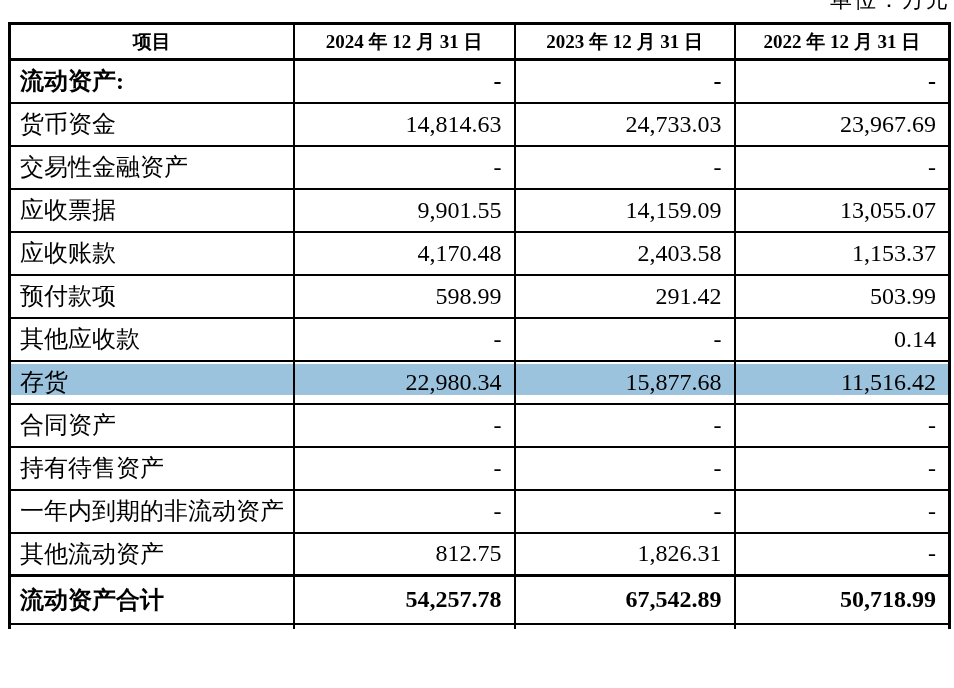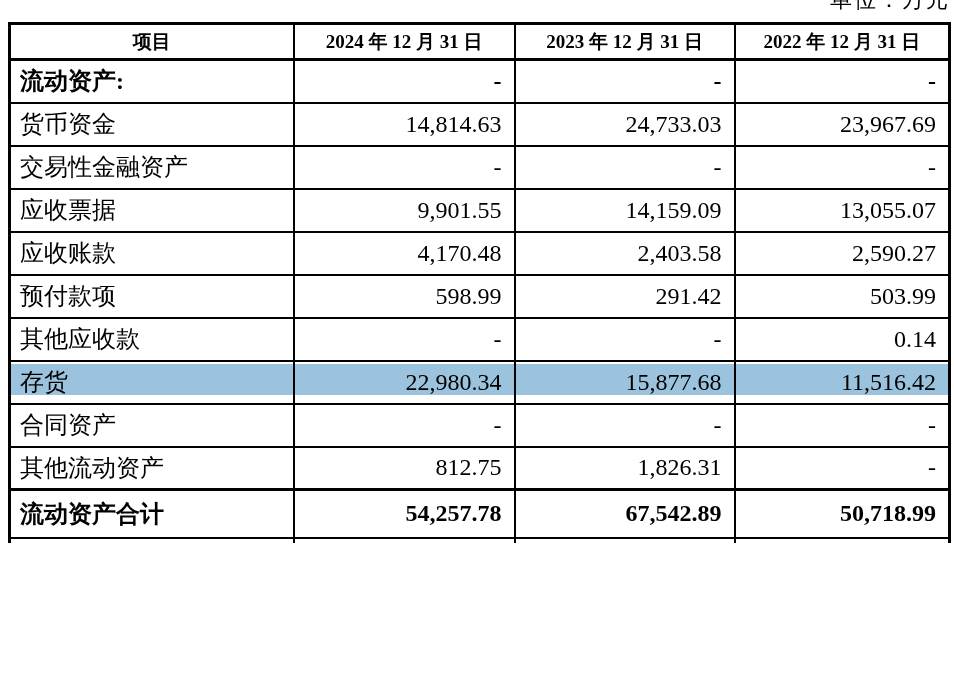--- a/index.html
+++ b/index.html
@@ -101,21 +101,21 @@
       <tr>
         <td class="label">应收票据</td>
         <td class="num">9,901.55</td>
         <td class="num">14,159.09</td>
         <td class="num">13,055.07</td>
       </tr>
       <tr>
         <td class="label">应收账款</td>
         <td class="num">4,170.48</td>
         <td class="num">2,403.58</td>
-        <td class="num">2,590.27</td>
+        <td class="num">1,153.37</td>
       </tr>
       <tr>
         <td class="label">预付款项</td>
         <td class="num">598.99</td>
         <td class="num">291.42</td>
         <td class="num">503.99</td>
       </tr>
       <tr>
         <td class="label">其他应收款</td>
         <td class="num">-</td>
@@ -128,20 +128,32 @@
         <td class="num">15,877.68</td>
         <td class="num">11,516.42</td>
       </tr>
       <tr>
         <td class="label">合同资产</td>
         <td class="num">-</td>
         <td class="num">-</td>
         <td class="num">-</td>
       </tr>
       <tr>
+        <td class="label">持有待售资产</td>
+        <td class="num">-</td>
+        <td class="num">-</td>
+        <td class="num">-</td>
+      </tr>
+      <tr>
+        <td class="label">一年内到期的非流动资产</td>
+        <td class="num">-</td>
+        <td class="num">-</td>
+        <td class="num">-</td>
+      </tr>
+      <tr>
         <td class="label">其他流动资产</td>
         <td class="num">812.75</td>
         <td class="num">1,826.31</td>
         <td class="num">-</td>
       </tr>
       <tr class="bold total">
         <td class="label">流动资产合计</td>
         <td class="num">54,257.78</td>
         <td class="num">67,542.89</td>
         <td class="num">50,718.99</td>

